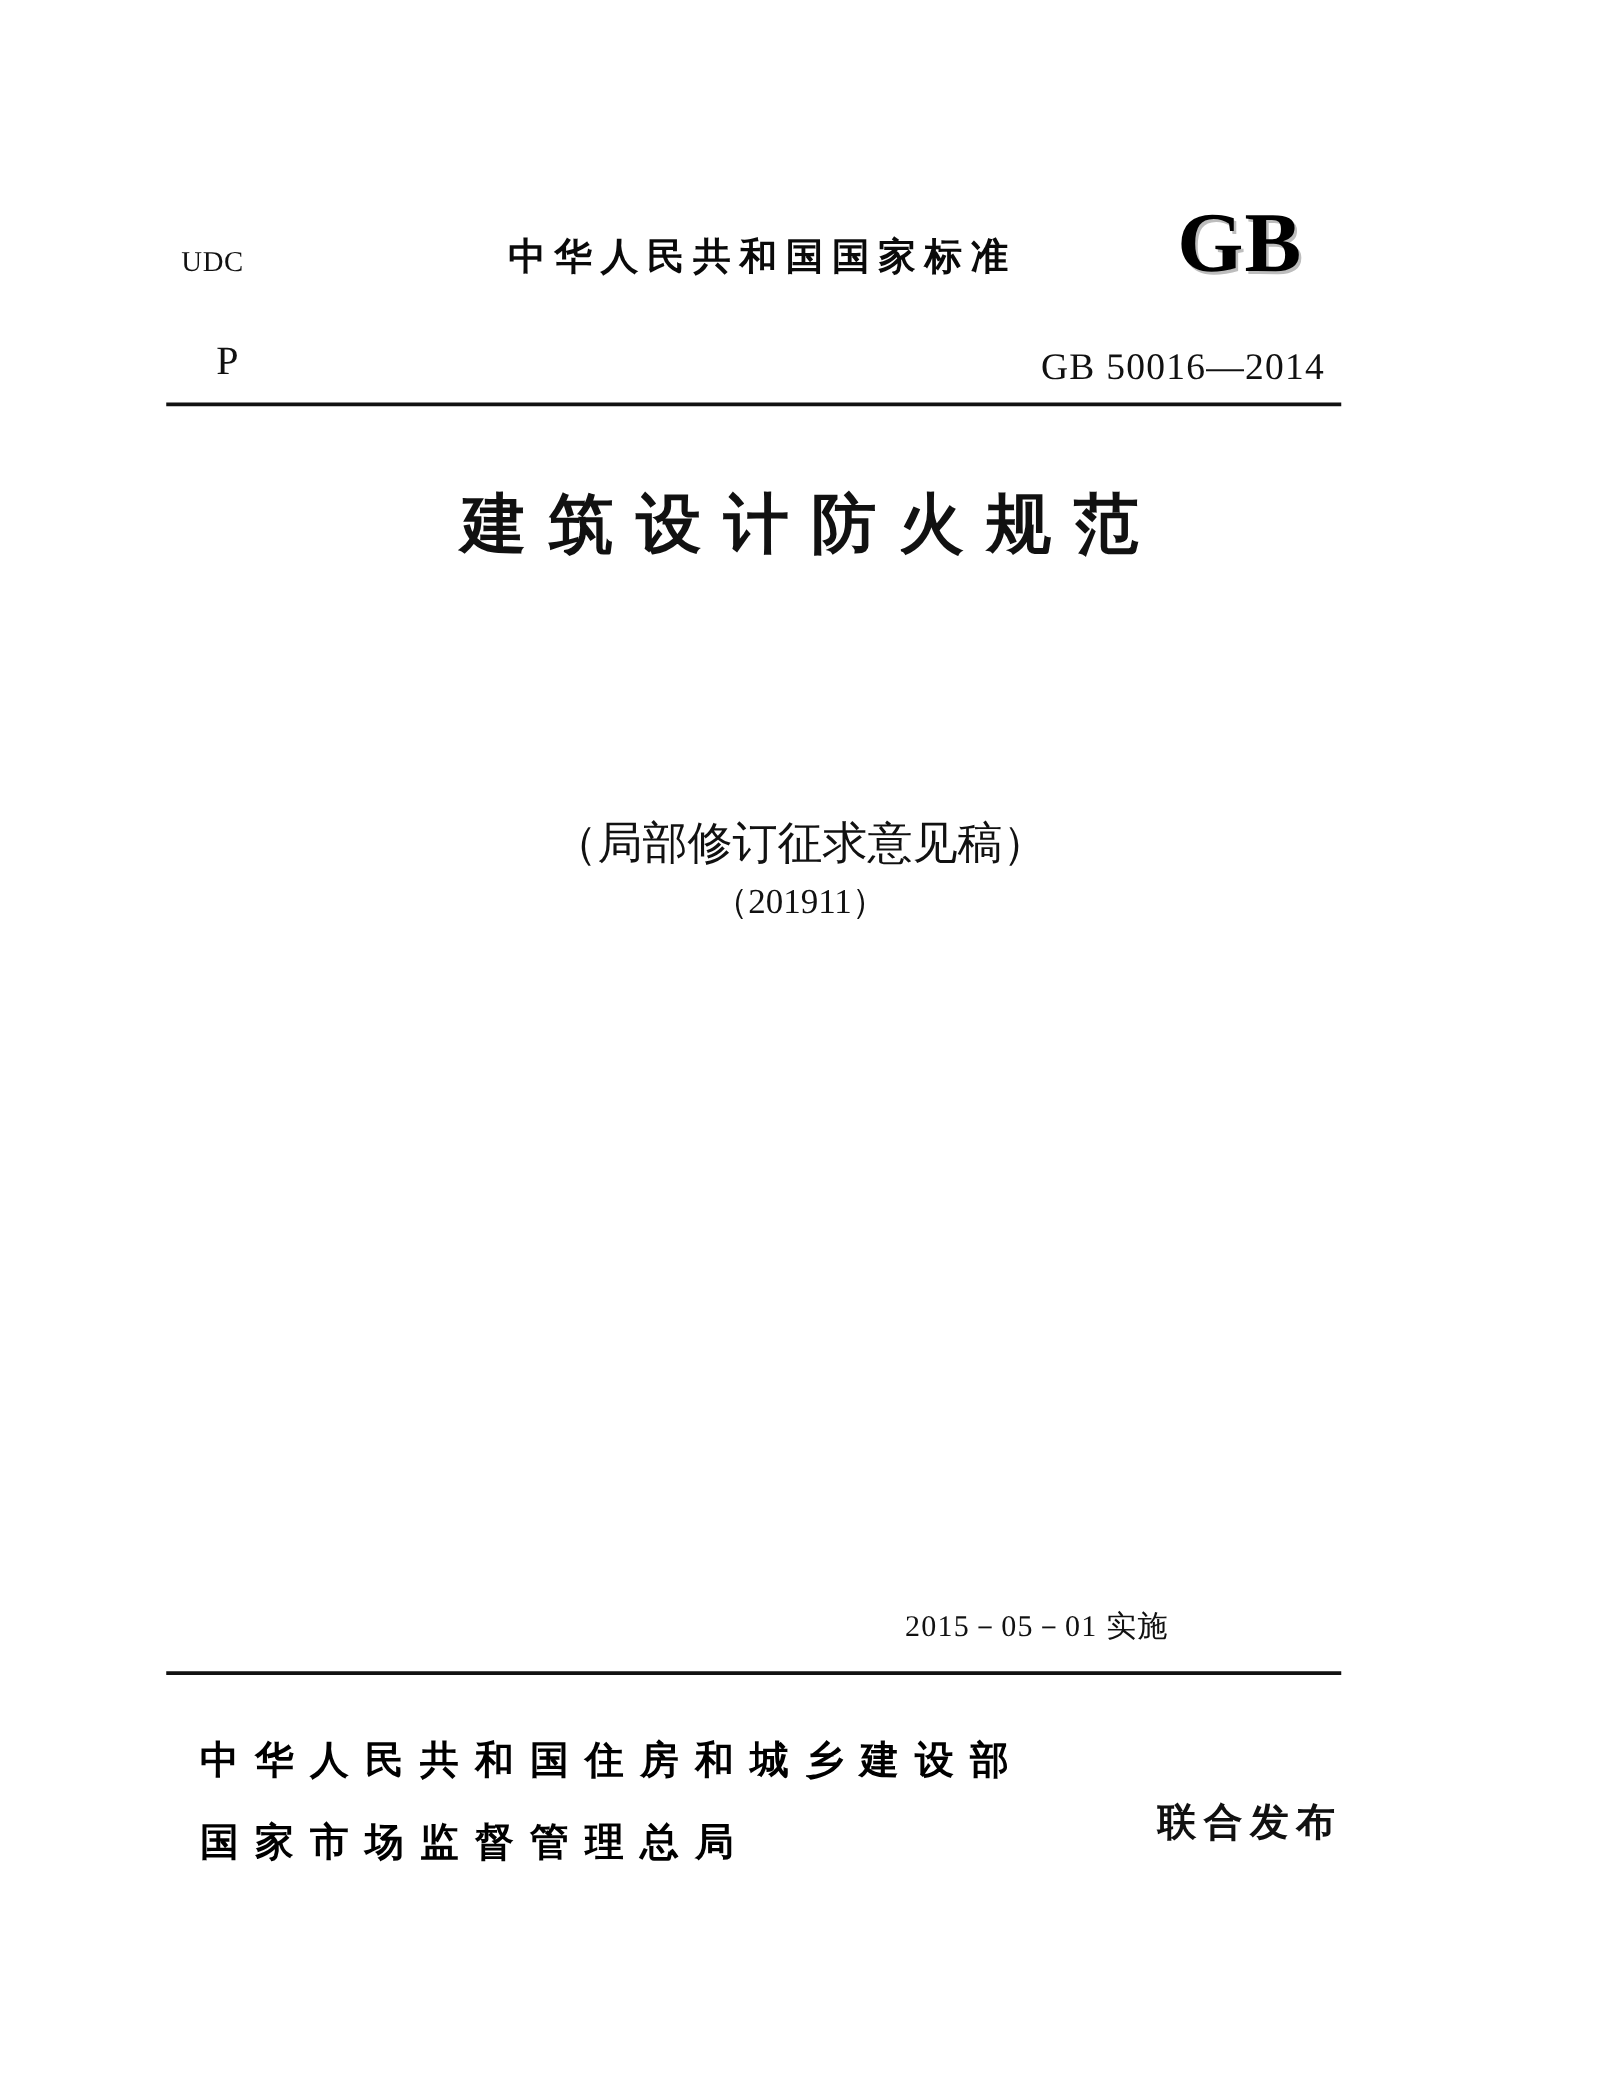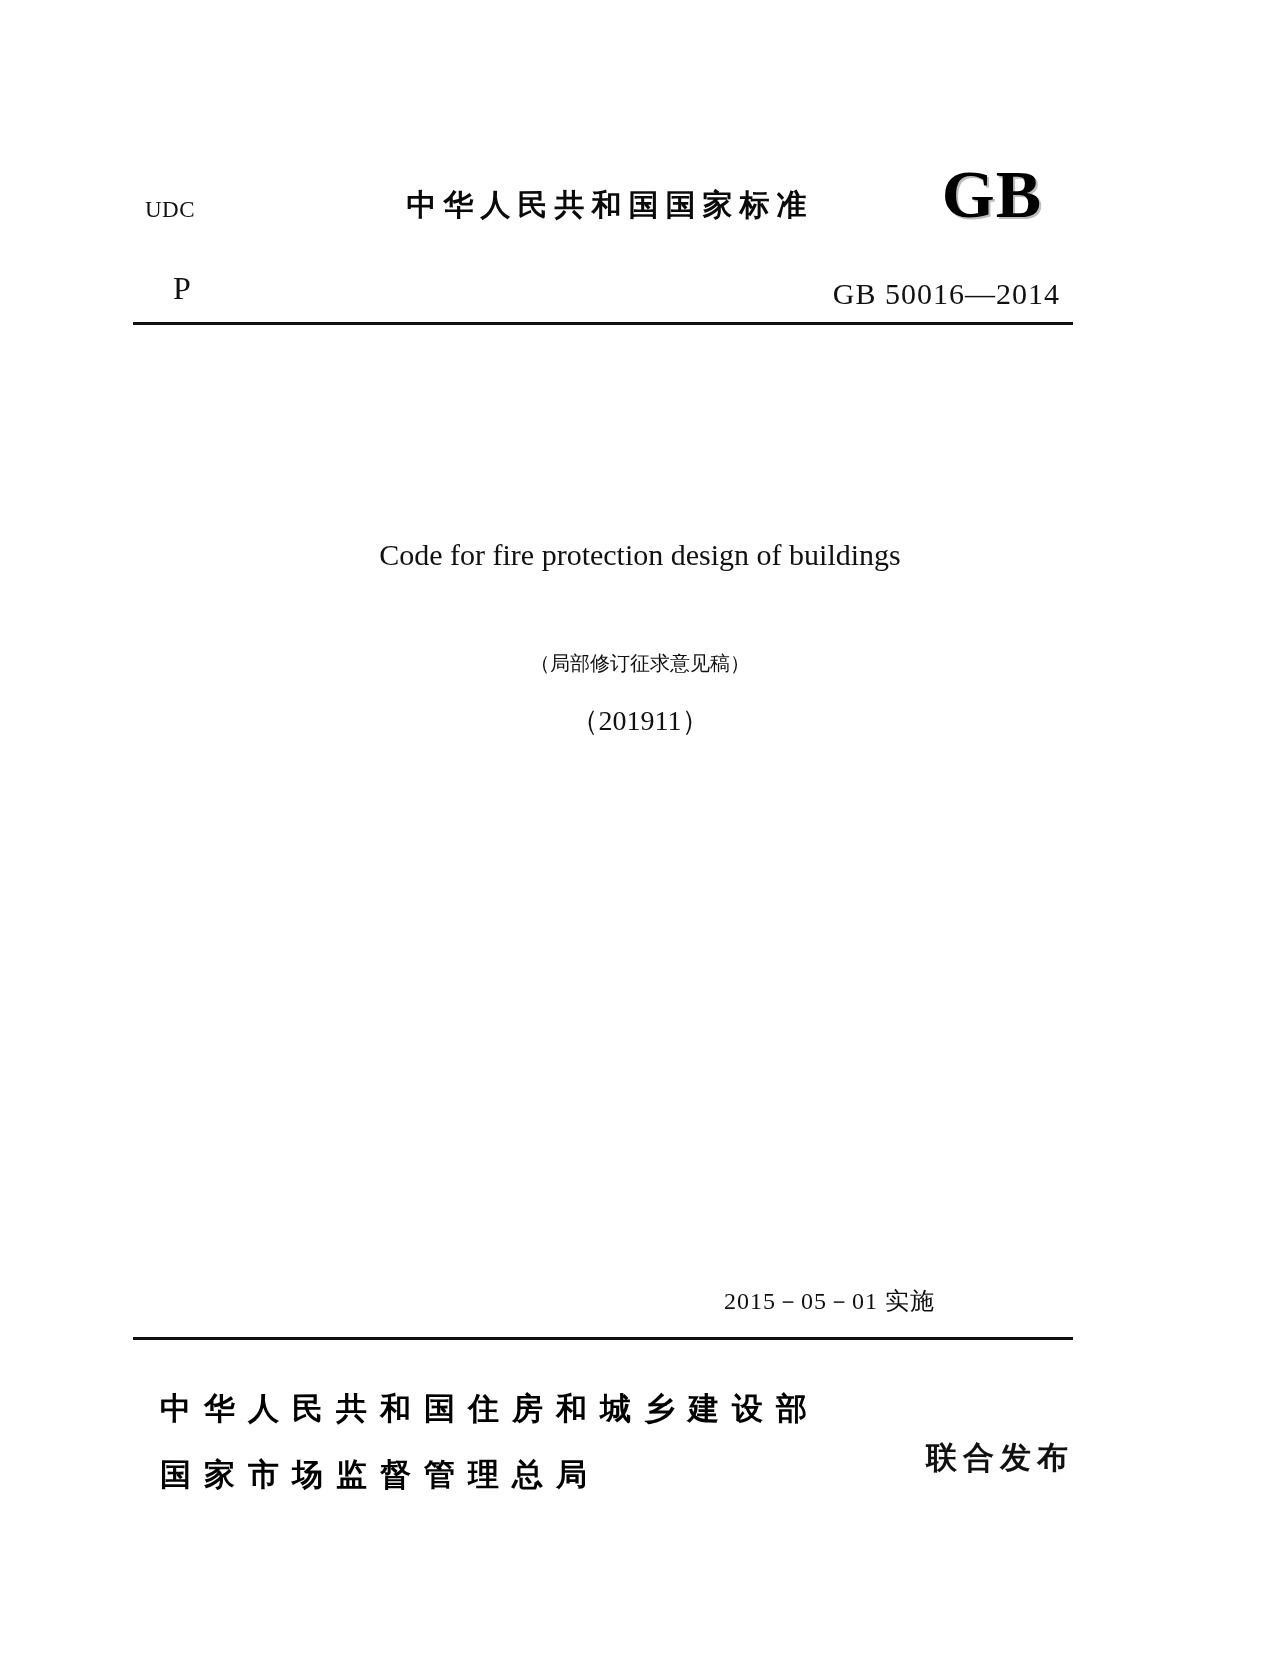--- a/index.html
+++ b/index.html
@@ -116,21 +116,21 @@
     font-size: 30px;
     font-family: "Liberation Serif", serif;
   }
 
   .subtitle-1 {
     position: absolute;
     left: 0;
     top: 650px;
     width: 1280px;
     text-align: center;
-    font-size: 20px;
+    font-size: 36px;
     font-family: Liberation Serif, serif;
   }
 
   .subtitle-2 {
     position: absolute;
     left: 0;
     top: 702px;
     width: 1280px;
     text-align: center;
     font-size: 28px;
@@ -201,21 +201,21 @@
   <div class="header">
     <div class="udc">UDC</div>
     <div class="national-standard">中华人民共和国国家标准</div>
     <div class="gb-mark">GB</div>
     <div class="p-mark">P</div>
     <div class="code-number">GB 50016—2014</div>
   </div>
 
   <div class="rule-top"></div>
 
-  <div class="title-en">Code for fire protection design of buildings</div>
+  <div class="title-cn">建筑设计防火规范</div>
   <div class="subtitle-1">（局部修订征求意见稿）</div>
   <div class="subtitle-2">（201911）</div>
 
   <div class="date-effect">2015－05－01 实施</div>
 
   <div class="rule-bottom"></div>
 
   <div class="issuers">
     <div class="issuer-line">中华人民共和国住房和城乡建设部</div>
     <div class="issuer-line">国家市场监督管理总局</div>

